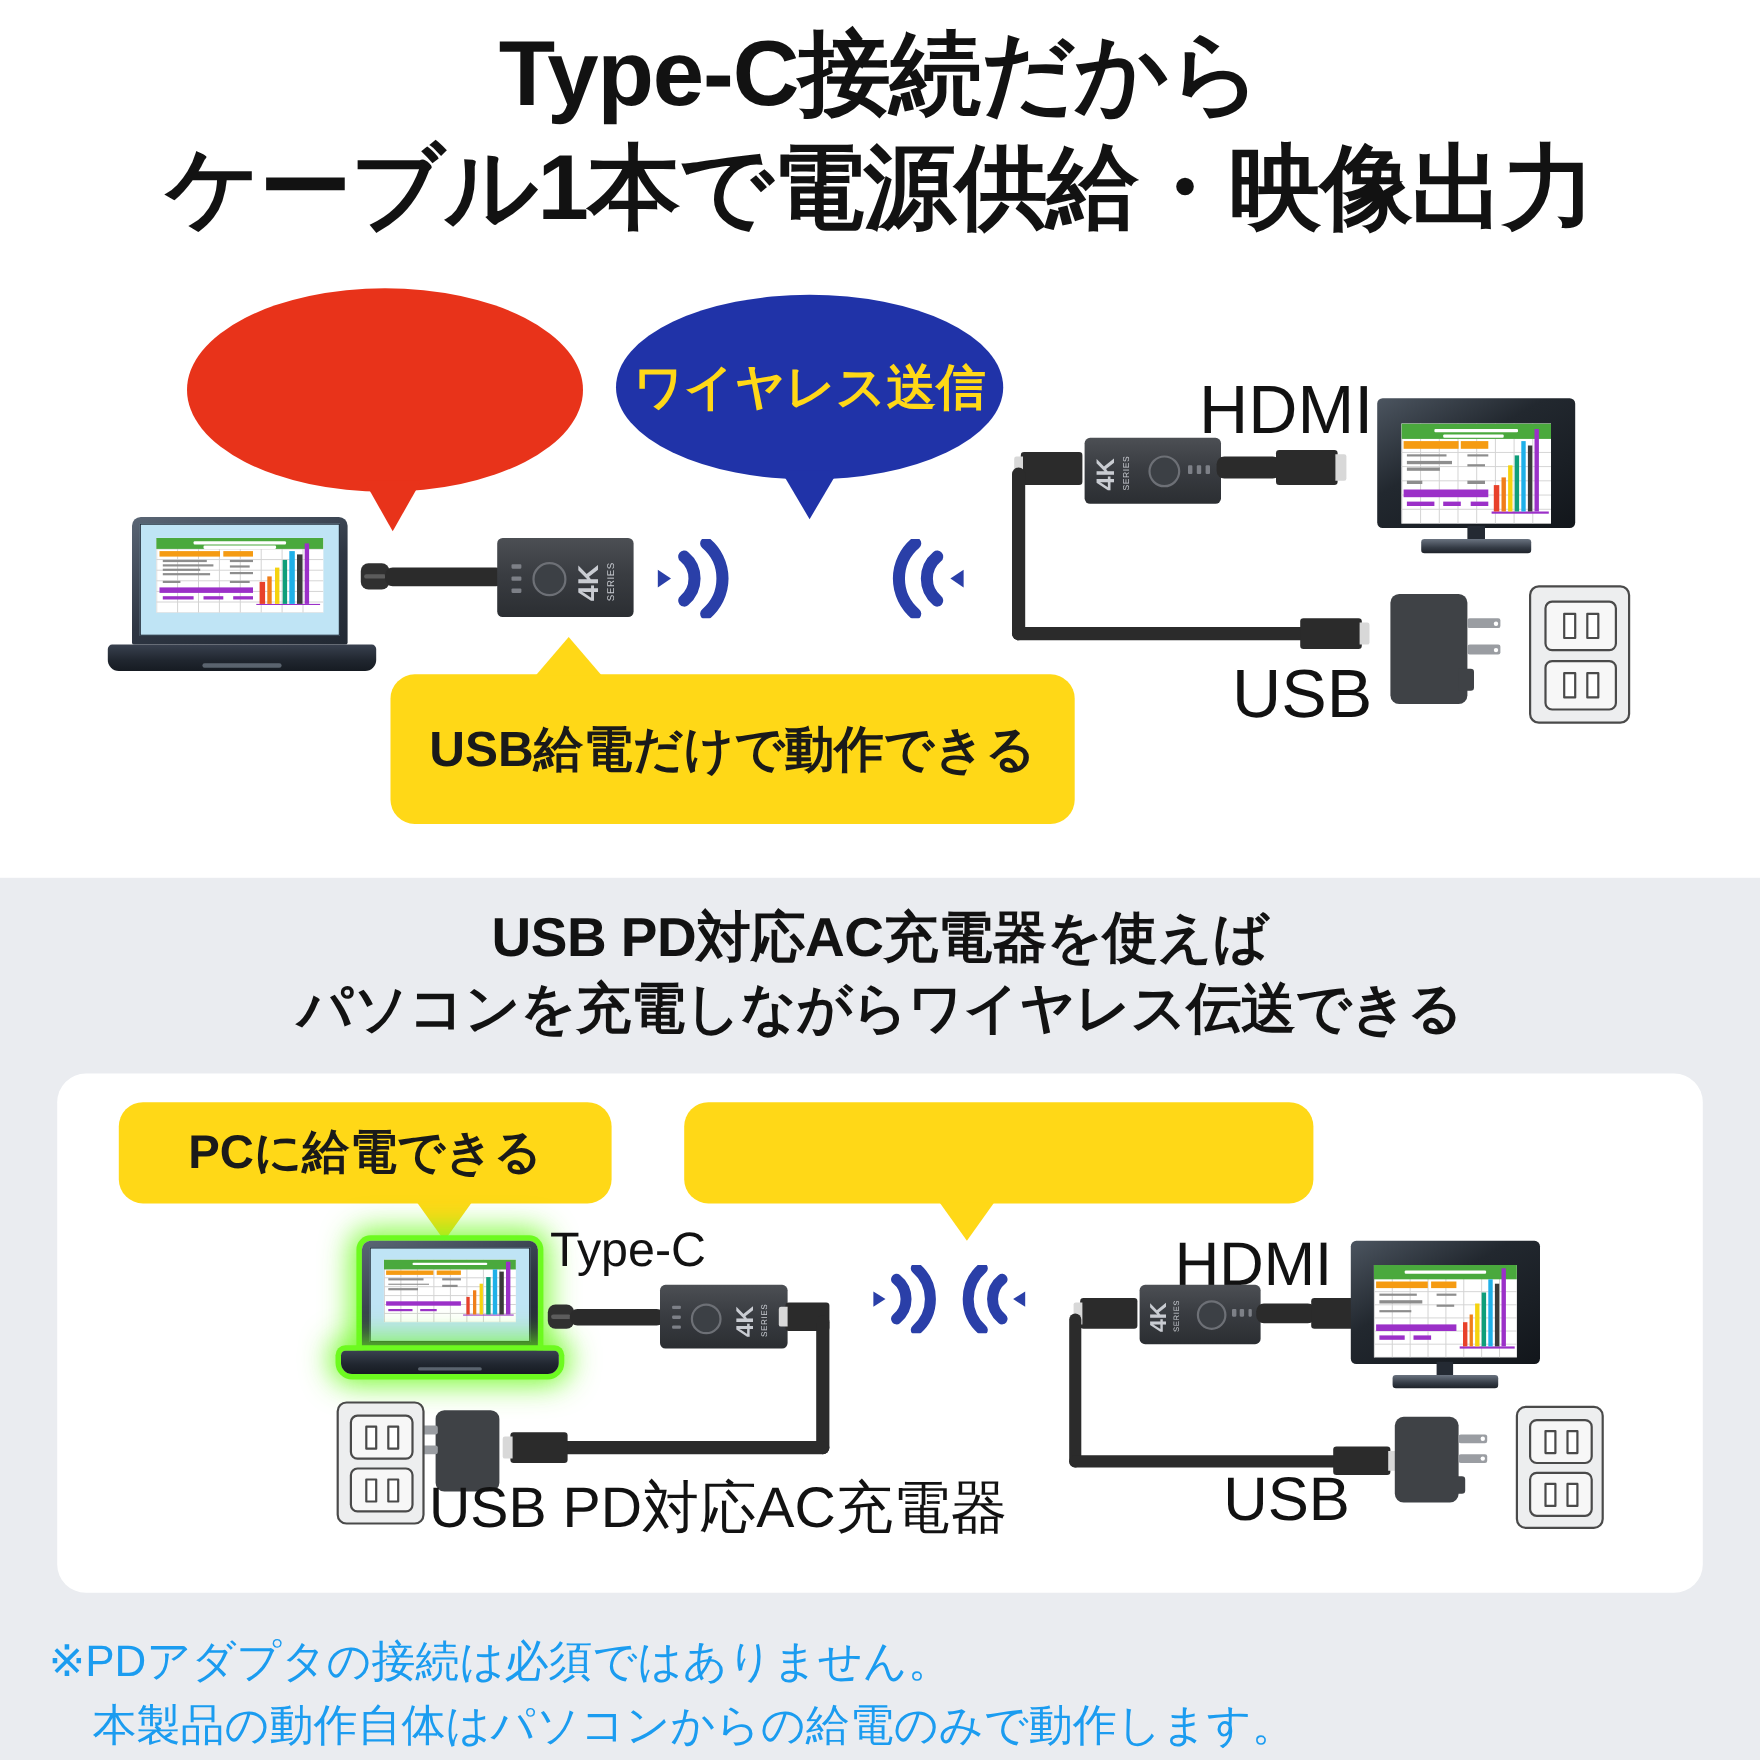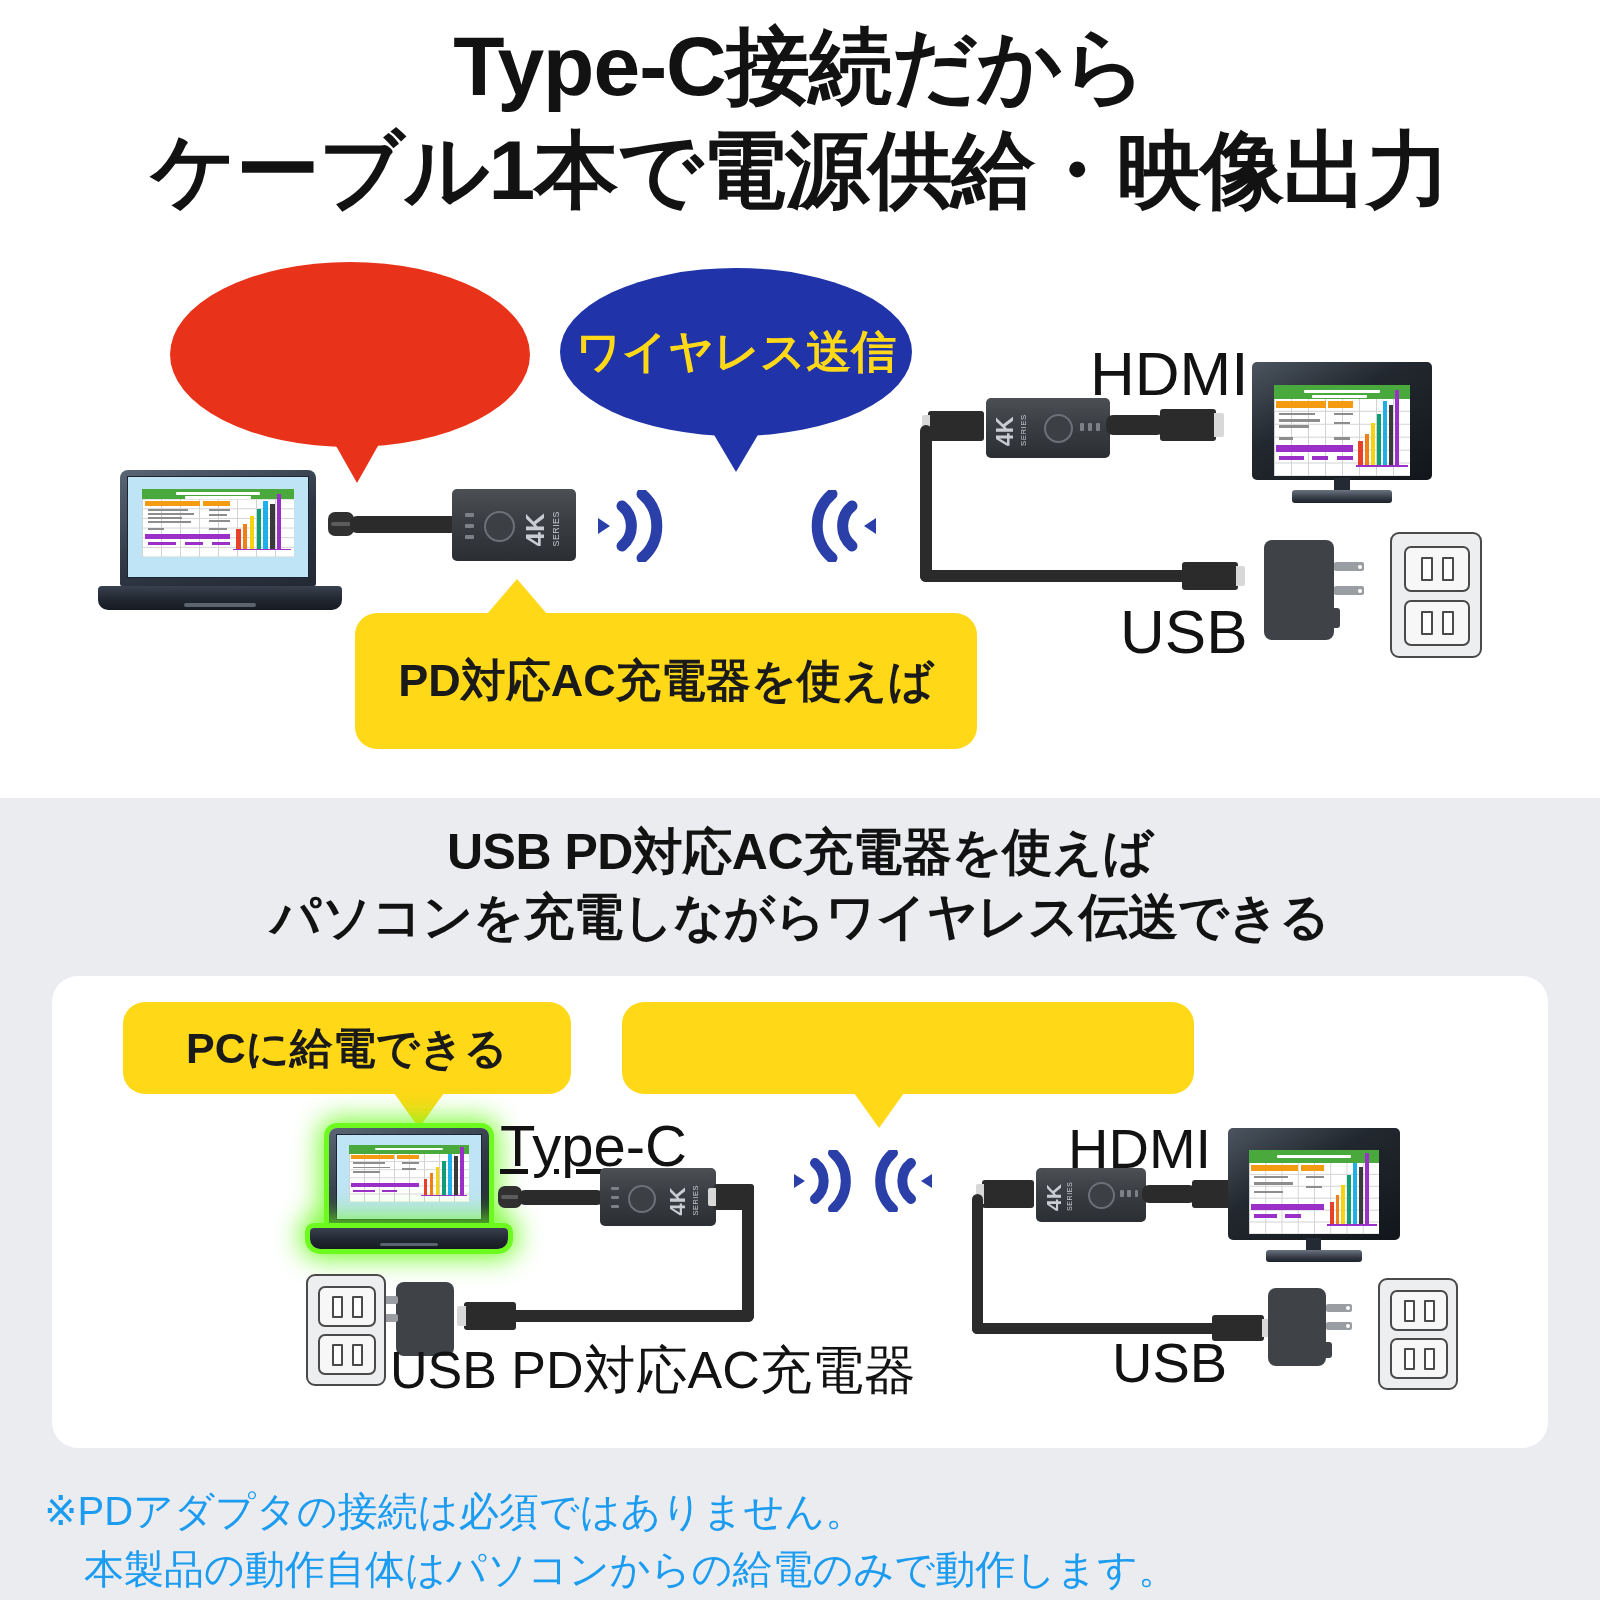--- a/index.html
+++ b/index.html
@@ -80,33 +80,33 @@
   .bubble-box .tail-down{
     position:absolute;bottom:-34px;left:50%;margin-left:-25px;
     width:0;height:0;border-left:25px solid transparent;
     border-right:25px solid transparent;border-top:35px solid #ffd817;
   }
   #bubble-typec-port{
     left:355px;top:613px;width:622px;height:136px;font-size:45px;
   }
   #bubble-typec-port .tail-up{left:26%;}
   #bubble-pc-power{
-    left:123px;top:1002px;width:448px;height:92px;font-size:43px;
+    left:108px;top:1002px;width:448px;height:92px;font-size:43px;
   }
   #bubble-pc-power .tail-down{left:66%;}
   #bubble-simul{
     left:622px;top:1002px;width:572px;height:92px;font-size:43px;
   }
   #bubble-simul .tail-down{left:45%;}
 
   
   .plain-label{position:absolute;color:#121212;font-weight:400;}
   #label-hdmi-1{left:1090px;top:338px;font-size:62px;}
   #label-usb-1{left:1120px;top:596px;font-size:62px;}
-  #label-typec-2{left:500px;top:1112px;font-size:58px;text-decoration:underline;}
+  #label-typec-2{left:500px;top:1112px;font-size:44px;}
   #label-hdmi-2{left:1068px;top:1116px;font-size:56px;}
   #label-usb-2{left:1112px;top:1330px;font-size:56px;}
   #label-acpd-2{left:390px;top:1336px;font-size:52px;}
 
   
   .laptop{position:absolute;}
   .laptop .lid{
     position:absolute;left:0;top:0;
     background:linear-gradient(160deg,#5a6675 0%,#2e3643 55%,#222933 100%);
     border-radius:8px 8px 2px 2px;padding:6px 7px 8px 7px;box-sizing:border-box;
@@ -218,21 +218,21 @@
 
   <div class="bubble-oval" id="bubble-wireless">
     <div>
       <div class="ln2">ワイヤレス送信</div>
     </div>
     <span class="tail"></span>
   </div>
 
   <div class="bubble-box" id="bubble-typec-port">
     <div>
-      <div>PD対応AC充電器を使えば</div>
+      <div>USB給電だけで動作できる</div>
     </div>
     <span class="tail-up"></span>
   </div>
 
   <div class="laptop" id="laptop-1" style="left:98px;top:470px;width:244px;height:148px;">
     <div class="lid" style="width:196px;height:116px;left:22px;">
       <div class="screen">
         <div class="sheet" style="left:8%;top:12%;width:84%;height:68%;">
           <div class="grid" style="background-size:12.5% 14.2%;"></div>
           <div class="hdr" style="height:15%;"></div>

